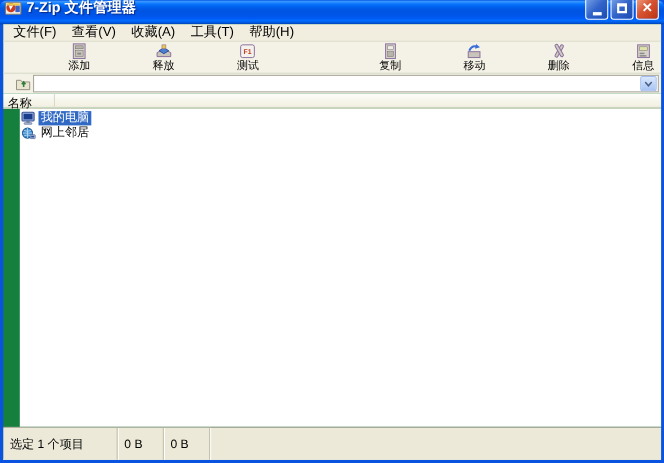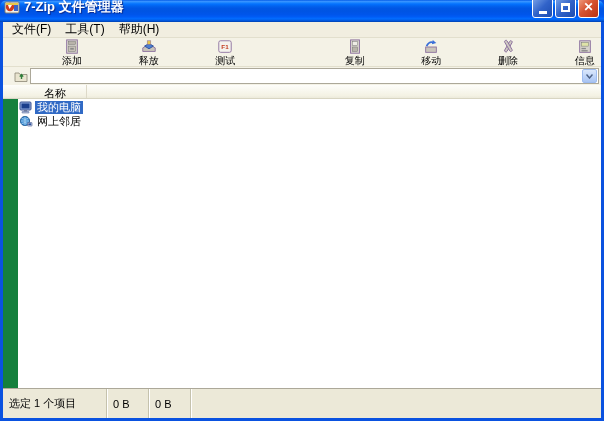--- a/index.html
+++ b/index.html
@@ -43,21 +43,21 @@
 
   .addressbar { height:18px; display:flex; align-items:center; background:#f4f2e6; padding:1px 2px 1px 0; }
   .up-btn { width:18px; height:16px; display:flex; align-items:center; justify-content:center; }
   .combo { flex:1; height:16px; background:#fff; border:1px solid #aca899; display:flex; align-items:center; }
   .combo input { flex:1; height:100%; border:none; outline:none; font-size:11px; padding:0 2px; font-family:"Liberation Sans",sans-serif; background:transparent; }
   .combo-arrow { width:15px; height:14px; margin:0 1px; border-radius:2px; border:1px solid #9ebcf0;
     background:linear-gradient(180deg,#dce8fb 0%,#c1d6f9 50%,#a9c4f2 100%);
     display:flex; align-items:center; justify-content:center; }
 
   .list-header { height:14px; display:flex; background:linear-gradient(180deg,#fdfdfa 0%,#f4f2e4 80%,#eceadb 100%); border-bottom:1px solid #d8d5c2; flex:0 0 auto; }
-  .col-name { width:47px; padding:1px 4px 0; font-size:11px; border-right:1px solid #ddd9c8; color:#000;margin-left:37px; }
+  .col-name { width:47px; padding:1px 4px 0; font-size:11px; border-right:1px solid #ddd9c8; color:#000; }
   .col-rest { flex:1; }
 
   .listview { flex:1; background:#fff; overflow:hidden; padding-top:1px;margin-left:15px; }
   .row { display:flex; align-items:center; height:14px; font-size:11px; }
   .row svg { width:14px; height:13px; margin:0 2px 0 1px; flex:0 0 auto; }
   .row-label { padding:0 2px; line-height:13px; white-space:nowrap; }
   .row.selected .row-label { background:#316ac5; color:#fff; }
 
   .status-wrap { flex:0 0 auto; border-top:1px solid #aca899; box-shadow:0 -1px 0 #ffffff inset; }
   .statusbar { height:29px; display:flex; align-items:center; background:#ece9d8; font-size:11px; }
@@ -91,20 +91,22 @@
       <div class="cap-btn close">
           <span class="glyph-x">✕</span>
         </div>
     </div>
   </div>
 
   <div class="content">
 
     <div class="menubar">
       <span class="menu-item">文件(F)</span>
+      <span class="menu-item">查看(V)</span>
+      <span class="menu-item">收藏(A)</span>
       <span class="menu-item">工具(T)</span>
       <span class="menu-item">帮助(H)</span>
     </div>
 
     <div class="toolbar">
       <div class="gripper"></div>
 
       <div class="tb-btn">
         <svg viewBox="0 0 20 18">
           <rect x="4" y="1" width="12" height="15" fill="#d6d2ca" stroke="#8b6f9e"></rect>

